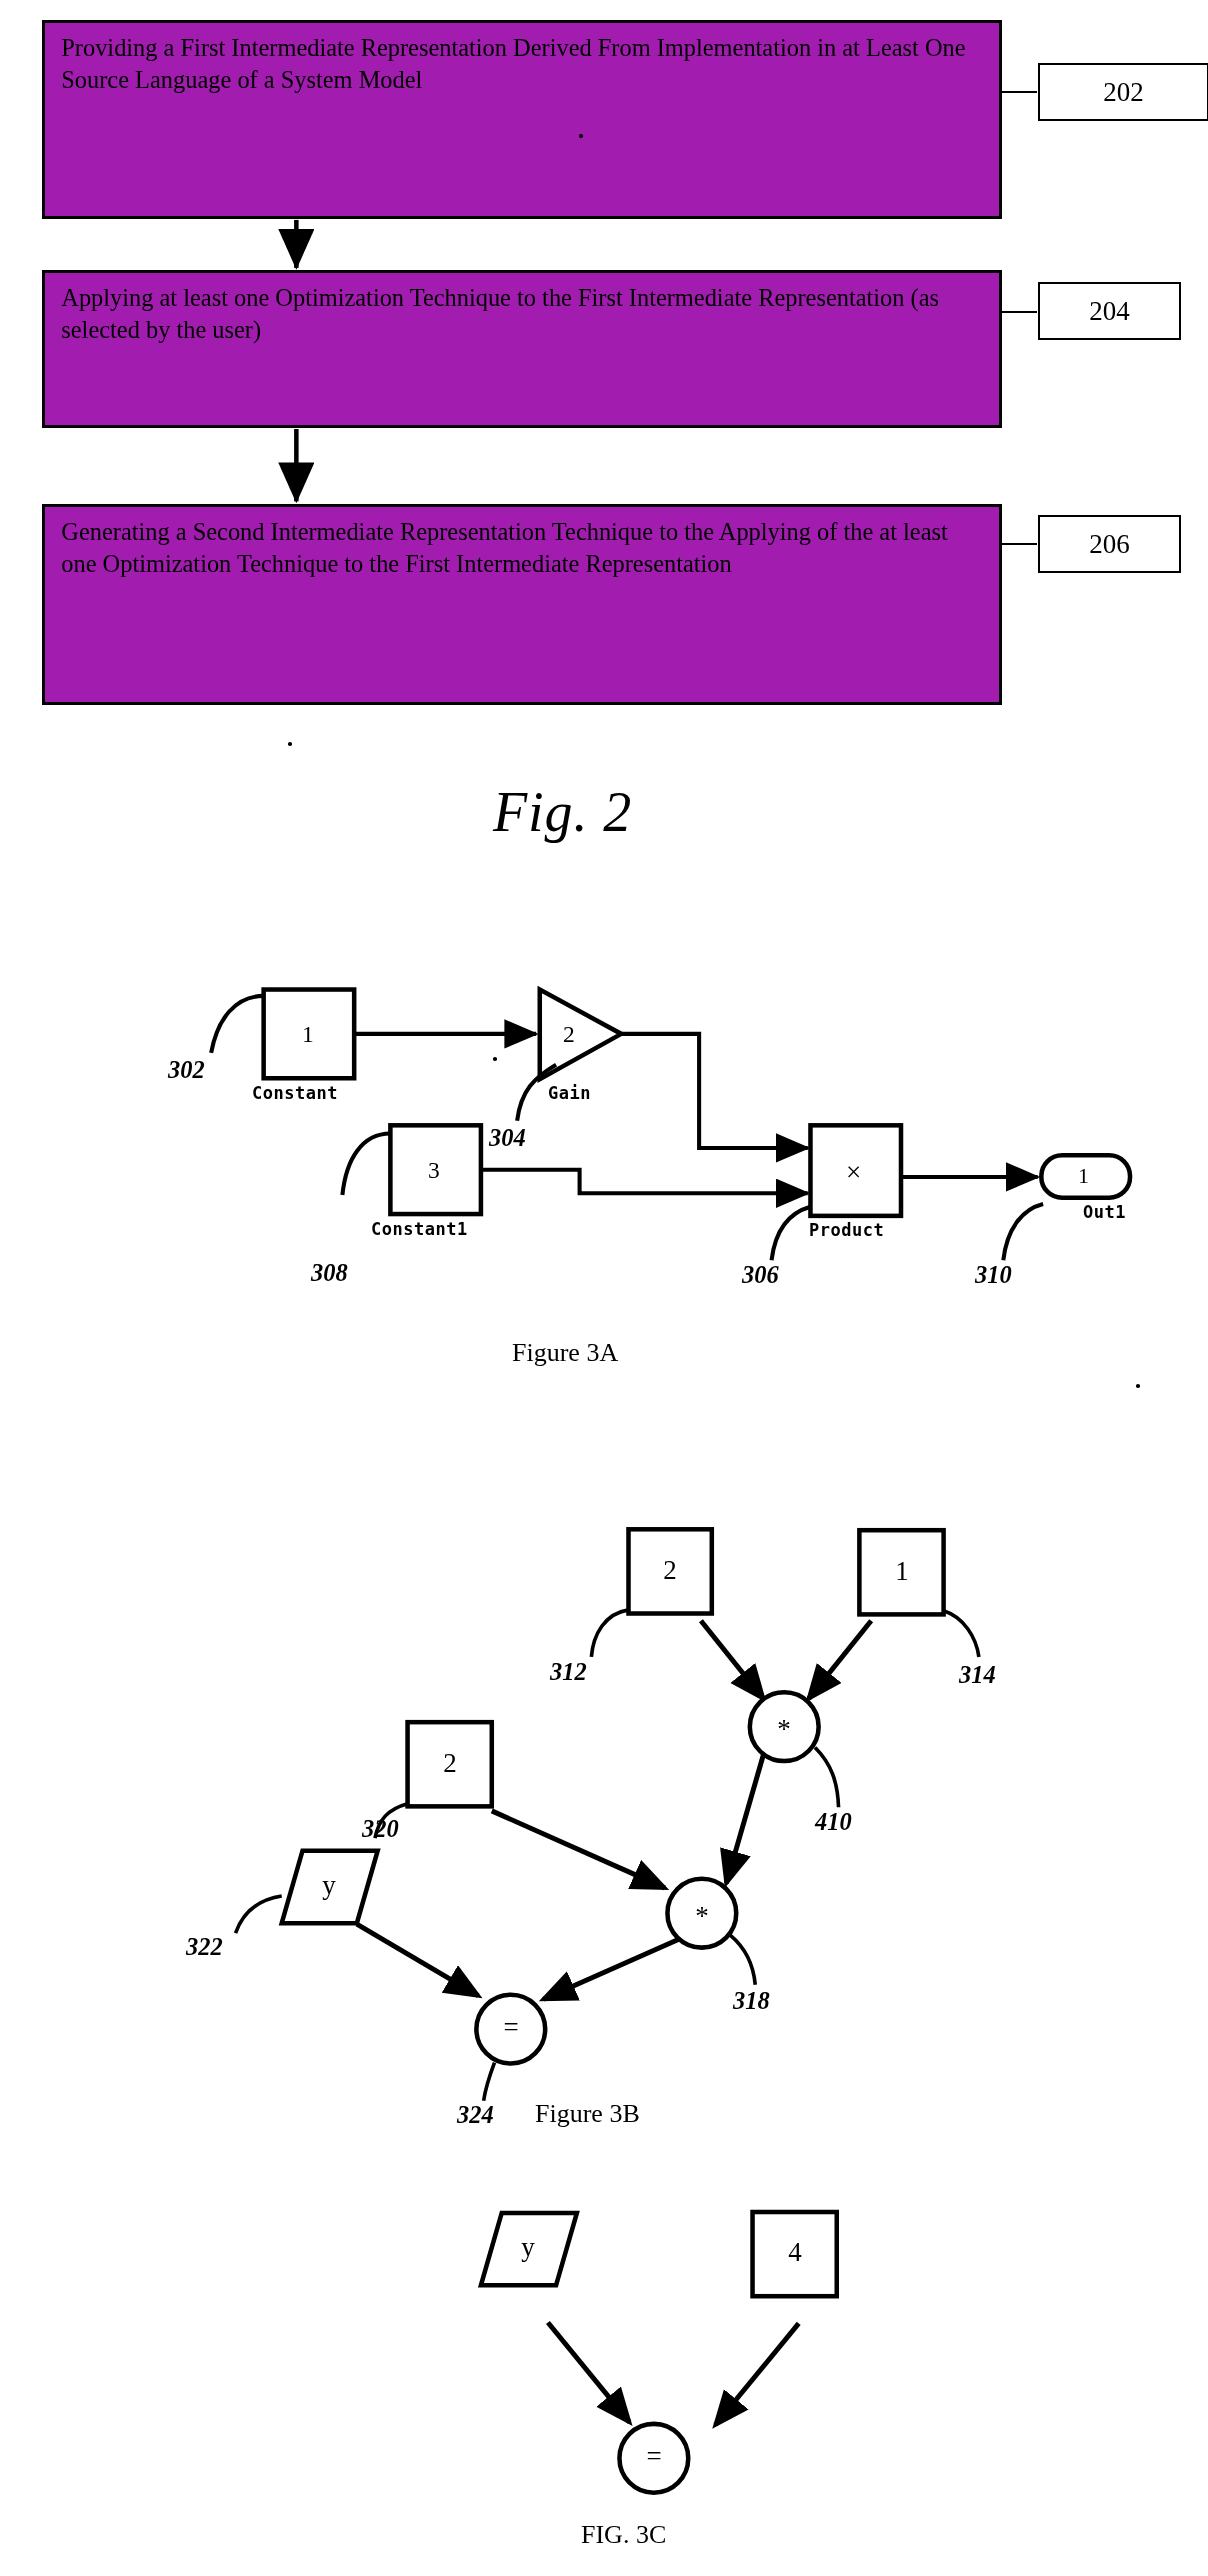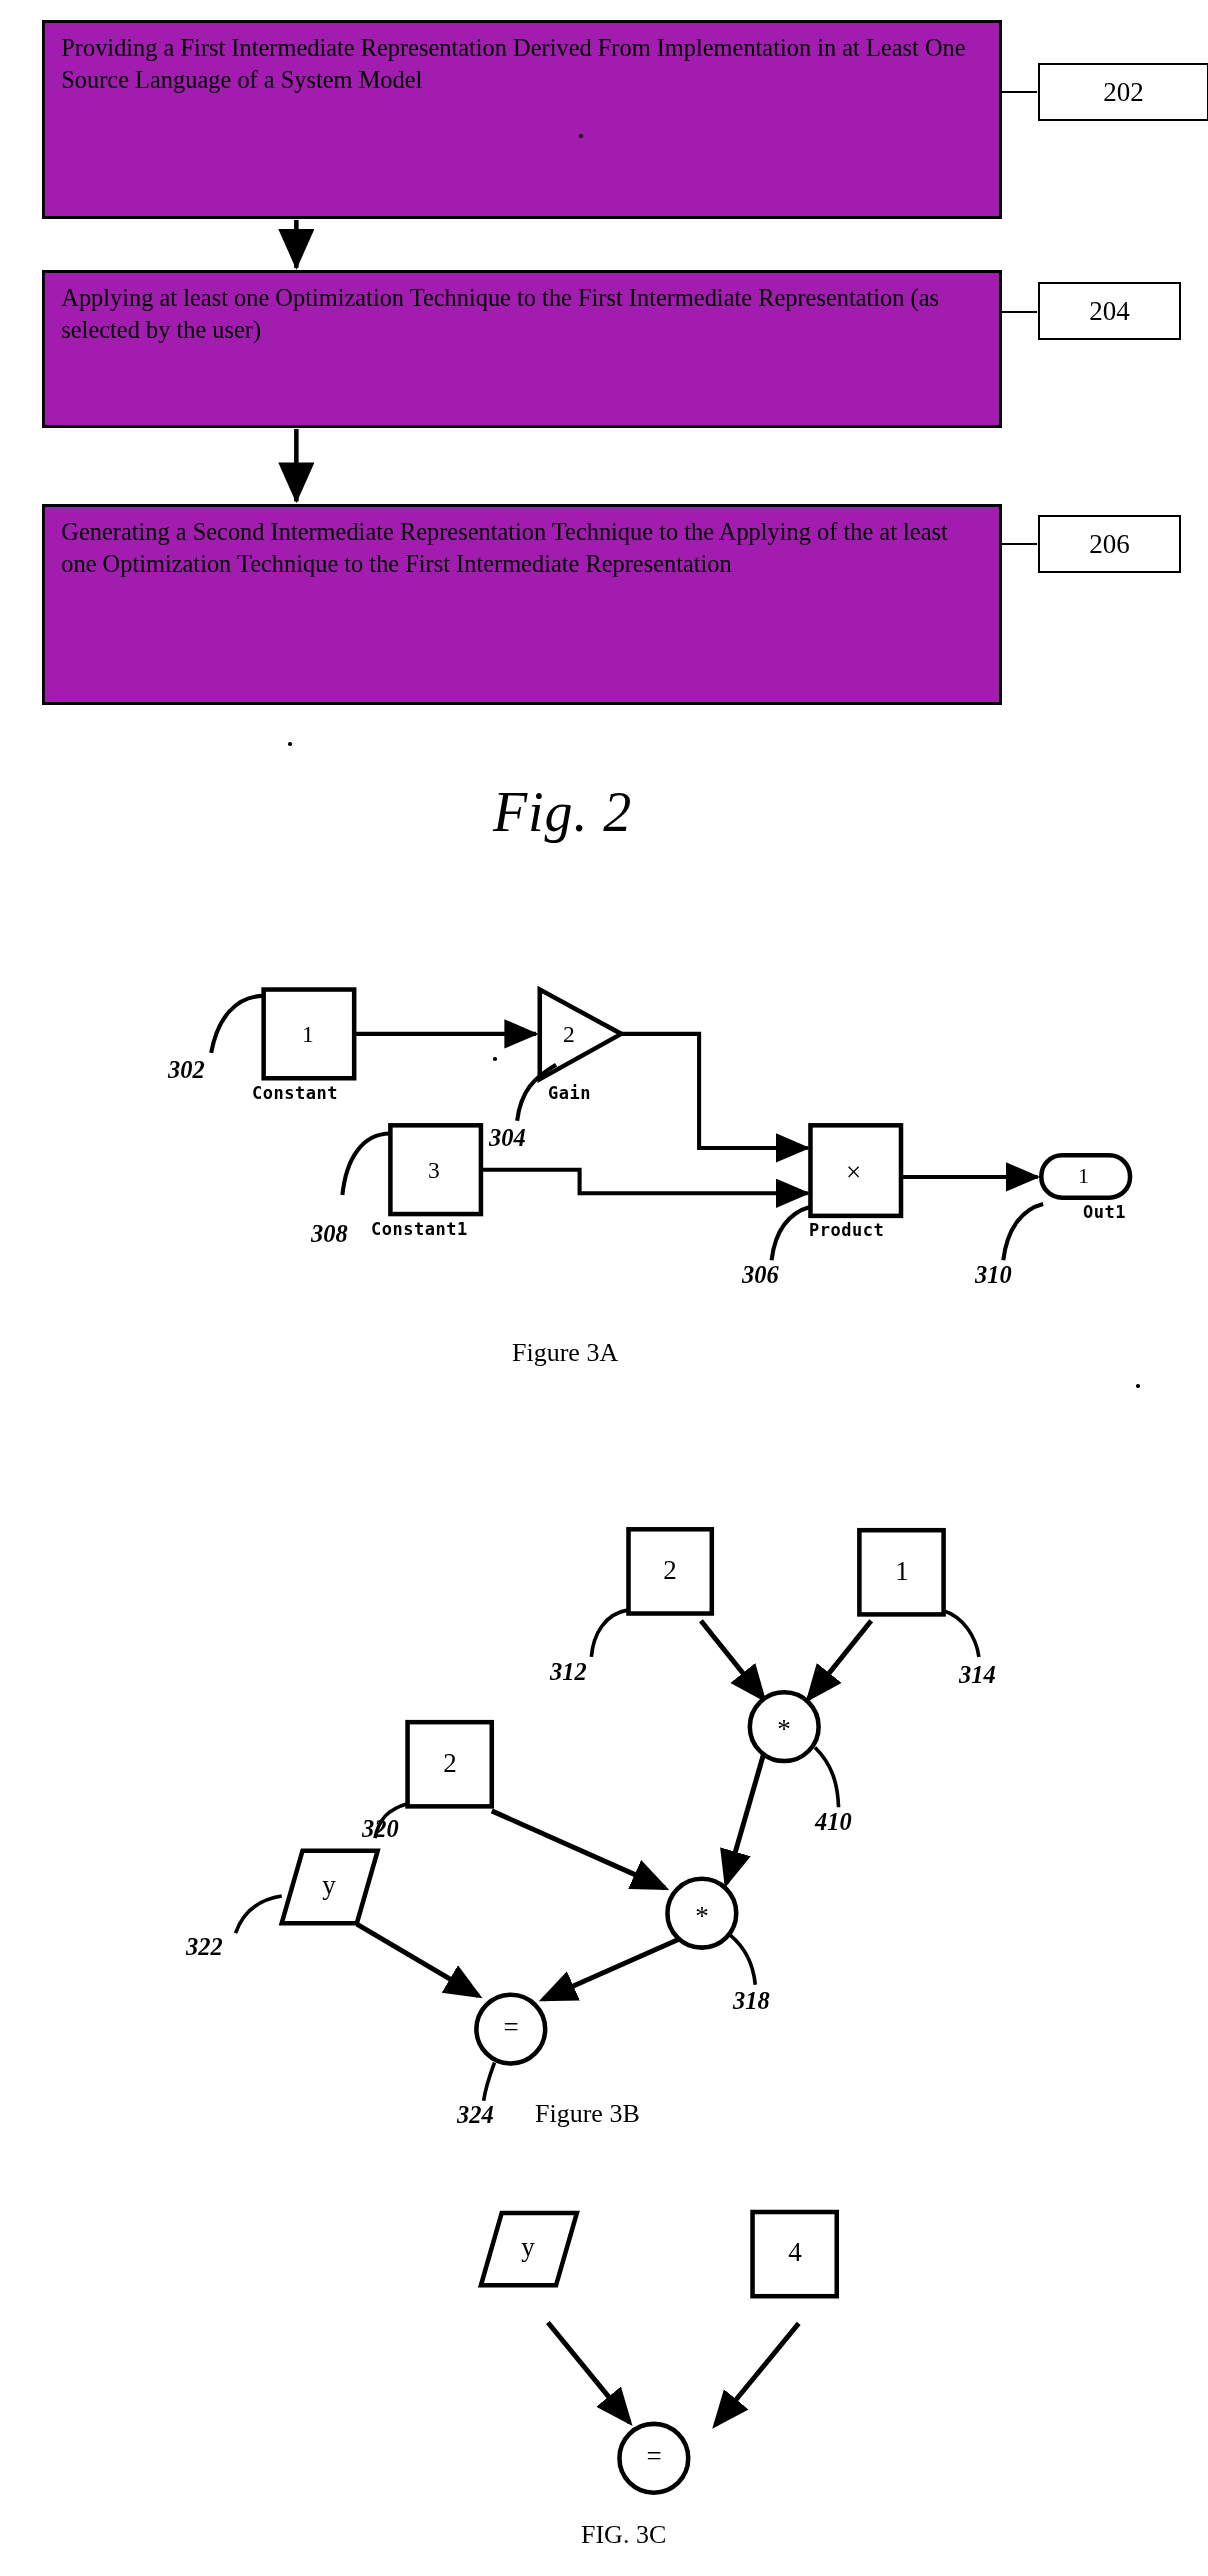--- a/index.html
+++ b/index.html
@@ -200,21 +200,21 @@
     <div class="blk-value" style="left:1078px; top:1163px; font-size:22px;">1</div>
 
     <div class="blk-label" style="left:252px; top:1083px;">Constant</div>
     <div class="blk-label" style="left:548px; top:1083px;">Gain</div>
     <div class="blk-label" style="left:371px; top:1219px;">Constant1</div>
     <div class="blk-label" style="left:809px; top:1220px;">Product</div>
     <div class="blk-label" style="left:1053px; top:1202px;margin-left:30px;">Out1</div>
 
     <div class="ref-num" style="left:168px; top:1056px;">302</div>
     <div class="ref-num" style="left:489px; top:1124px;">304</div>
-    <div class="ref-num" style="left:311px; top:1220px;">308</div>
+    <div class="ref-num" style="left:311px; top:1259px;">308</div>
     <div class="ref-num" style="left:742px; top:1261px;">306</div>
     <div class="ref-num" style="left:975px; top:1261px;">310</div>
 
     <div class="fig-caption" style="left:512px; top:1338px;">Figure 3A</div>
   </div>
 
   <div>
     <svg class="layer" width="1209" height="2576" style="left:0; top:0;" viewBox="0 0 1335 2845">
       <defs>
         <marker id="arrowB" markerWidth="8" markerHeight="8" refX="6.6" refY="3.2" orient="auto" markerUnits="strokeWidth">

